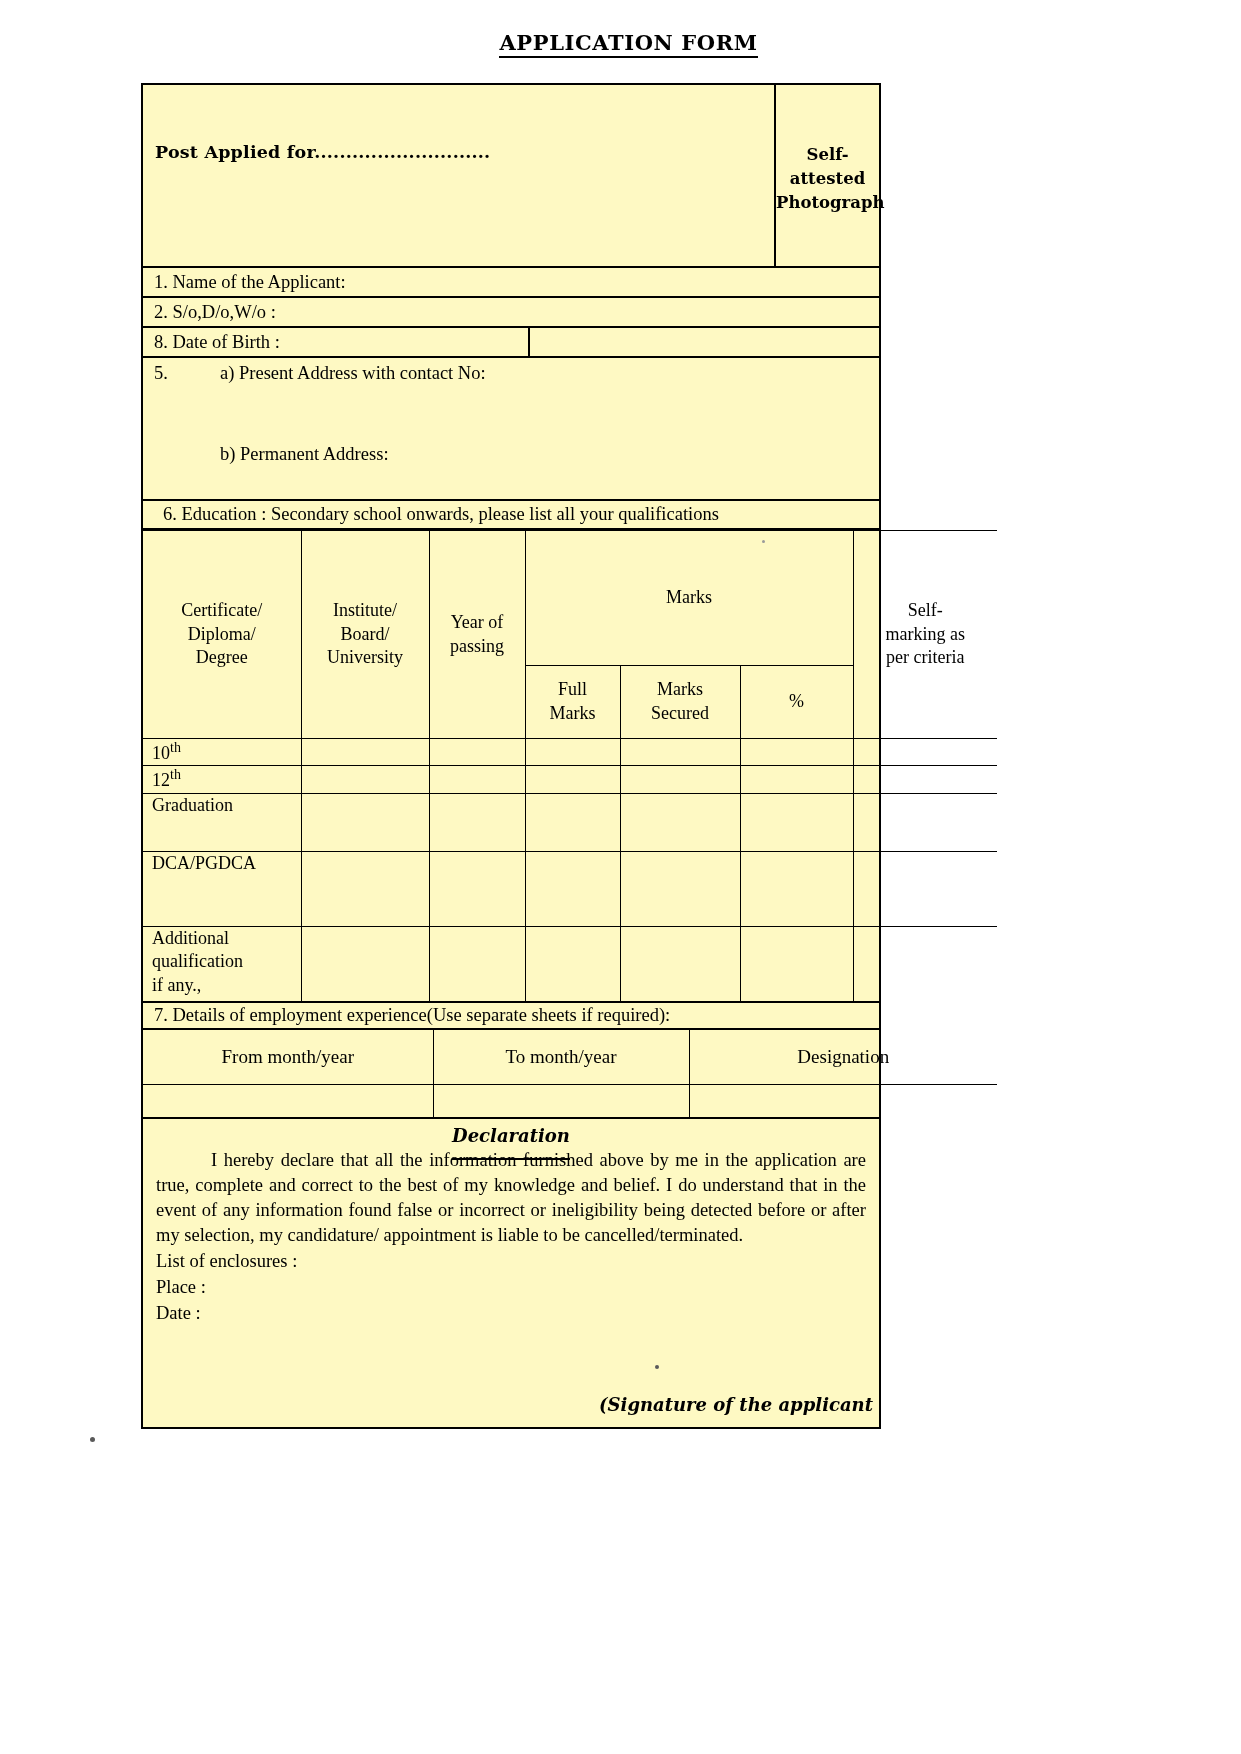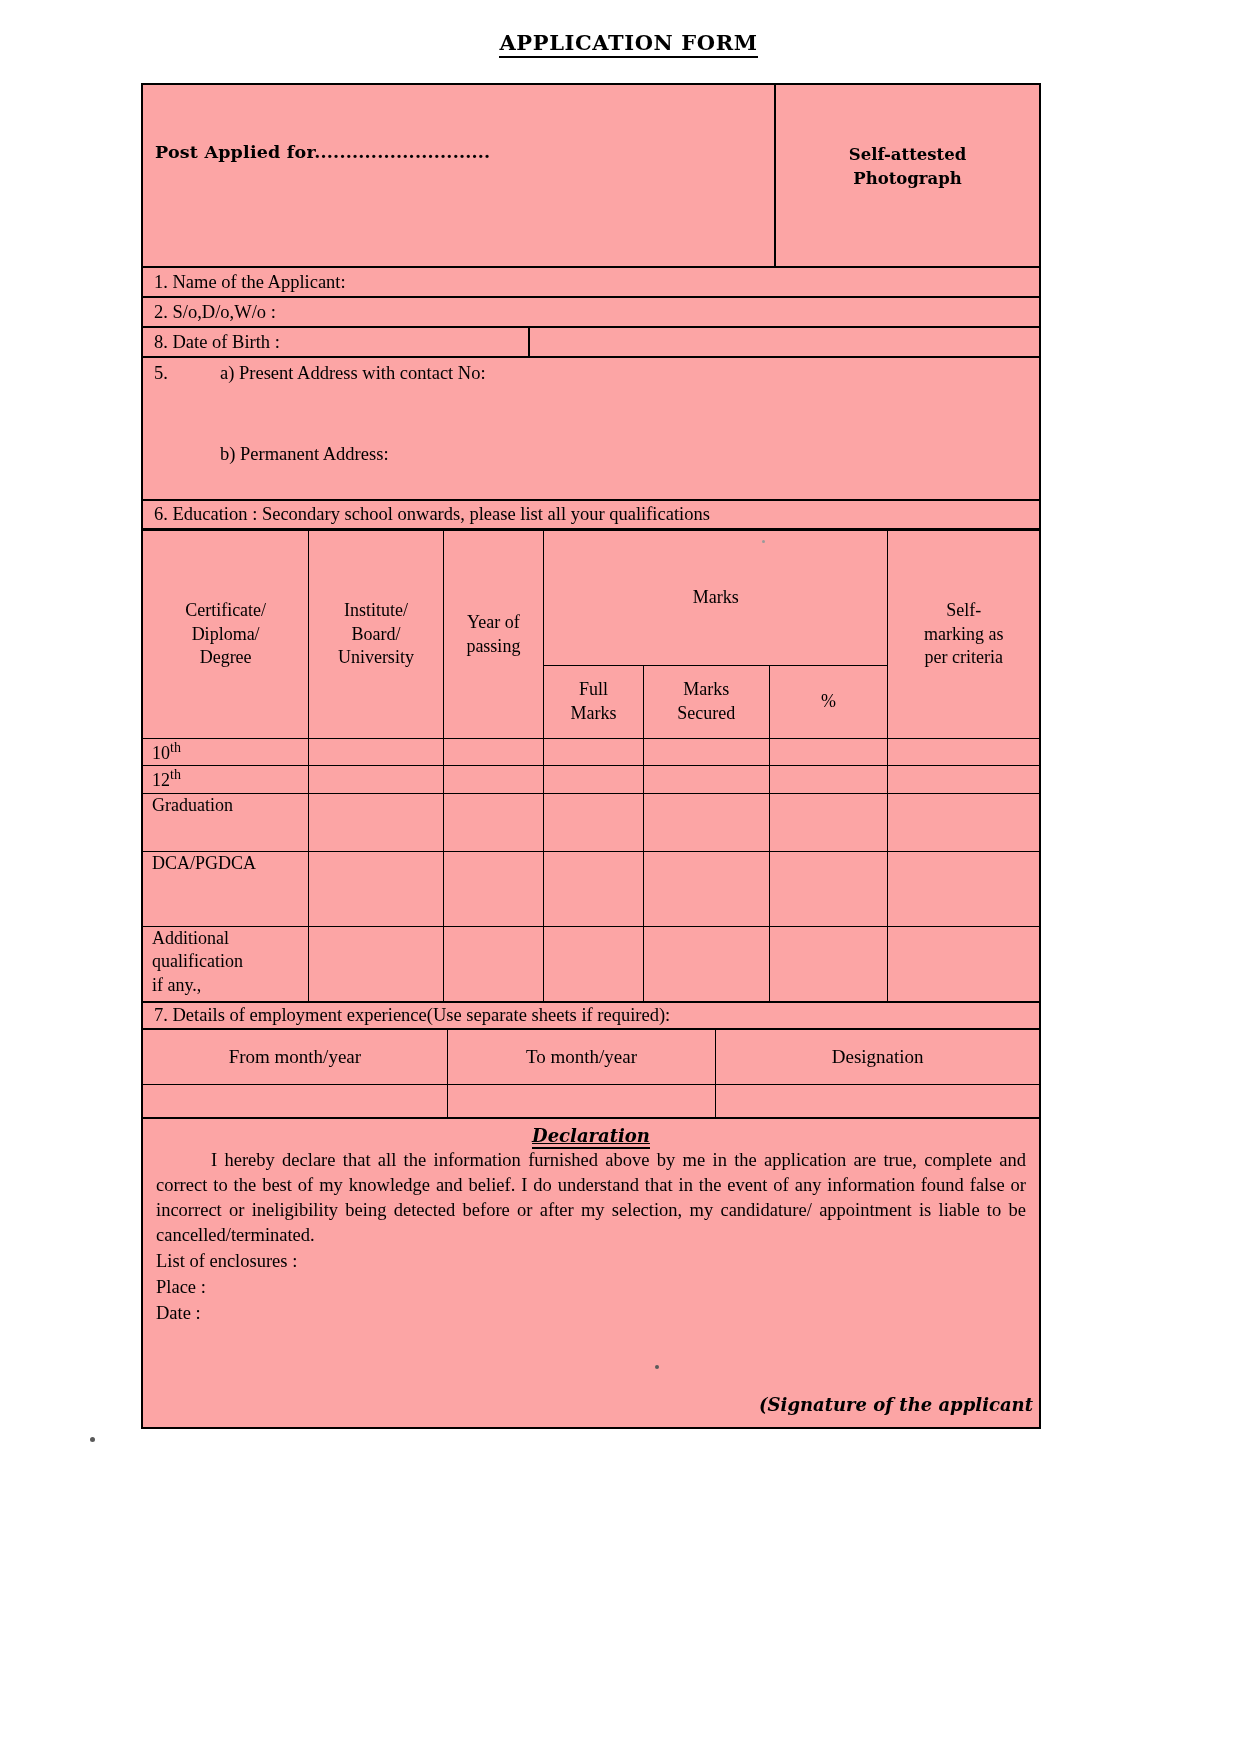--- a/index.html
+++ b/index.html
@@ -32,24 +32,24 @@
   .page-title span {
     border-bottom: 2.5px solid #000;
     padding-bottom: 1px;
   }
 
   
   .form-frame {
     position: absolute;
     left: 141px;
     top: 83px;
-    width: 900px;
+    width: 740px;
     border: 2.4px solid #000;
     box-sizing: border-box;
-    background: #fca5a5;
+    background: #fef9c3;
   }
 
   .row {
     display: flex;
     border-bottom: 2.2px solid #000;
     box-sizing: border-box;
   }
   .row.last { border-bottom: none; }
 
   
@@ -125,21 +125,21 @@
   .addr-b {
     position: absolute;
     top: 86px;
     left: 77px;
     font-size: 18.5px;
     white-space: nowrap;
   }
 
   
   .edu-heading { height: 29px; align-items: center; }
-  .edu-heading .cell-text { font-size: 18.5px; padding-left: 11px; }
+  .edu-heading .cell-text { font-size: 18.5px; padding-left: 20px; }
 
   
   .edu-table {
     width: 100%;
     border-collapse: collapse;
     table-layout: fixed;
   }
   .edu-table td, .edu-table th {
     border: 1.6px solid #000;
     box-sizing: border-box;
@@ -195,21 +195,21 @@
     display: block;
   }
   .decl-title {
     text-align: center;
     font-family: "DejaVu Serif", "Liberation Serif", serif;
     font-weight: bold;
     font-style: italic;
     font-size: 18px;
     margin-bottom: 2px;
   }
-  .decl-title span { border-bottom: 2px solid #000; padding-bottom: 1px; text-decoration: underline; }
+  .decl-title span { border-bottom: 2px solid #000; padding-bottom: 12px; }
   .decl-body {
     text-align: justify;
     font-size: 18.5px;
     line-height: 1.35;
     text-indent: 55px;
   }
   .decl-sub {
     font-size: 18.5px;
     line-height: 1.34;
     margin-top: 1px;

